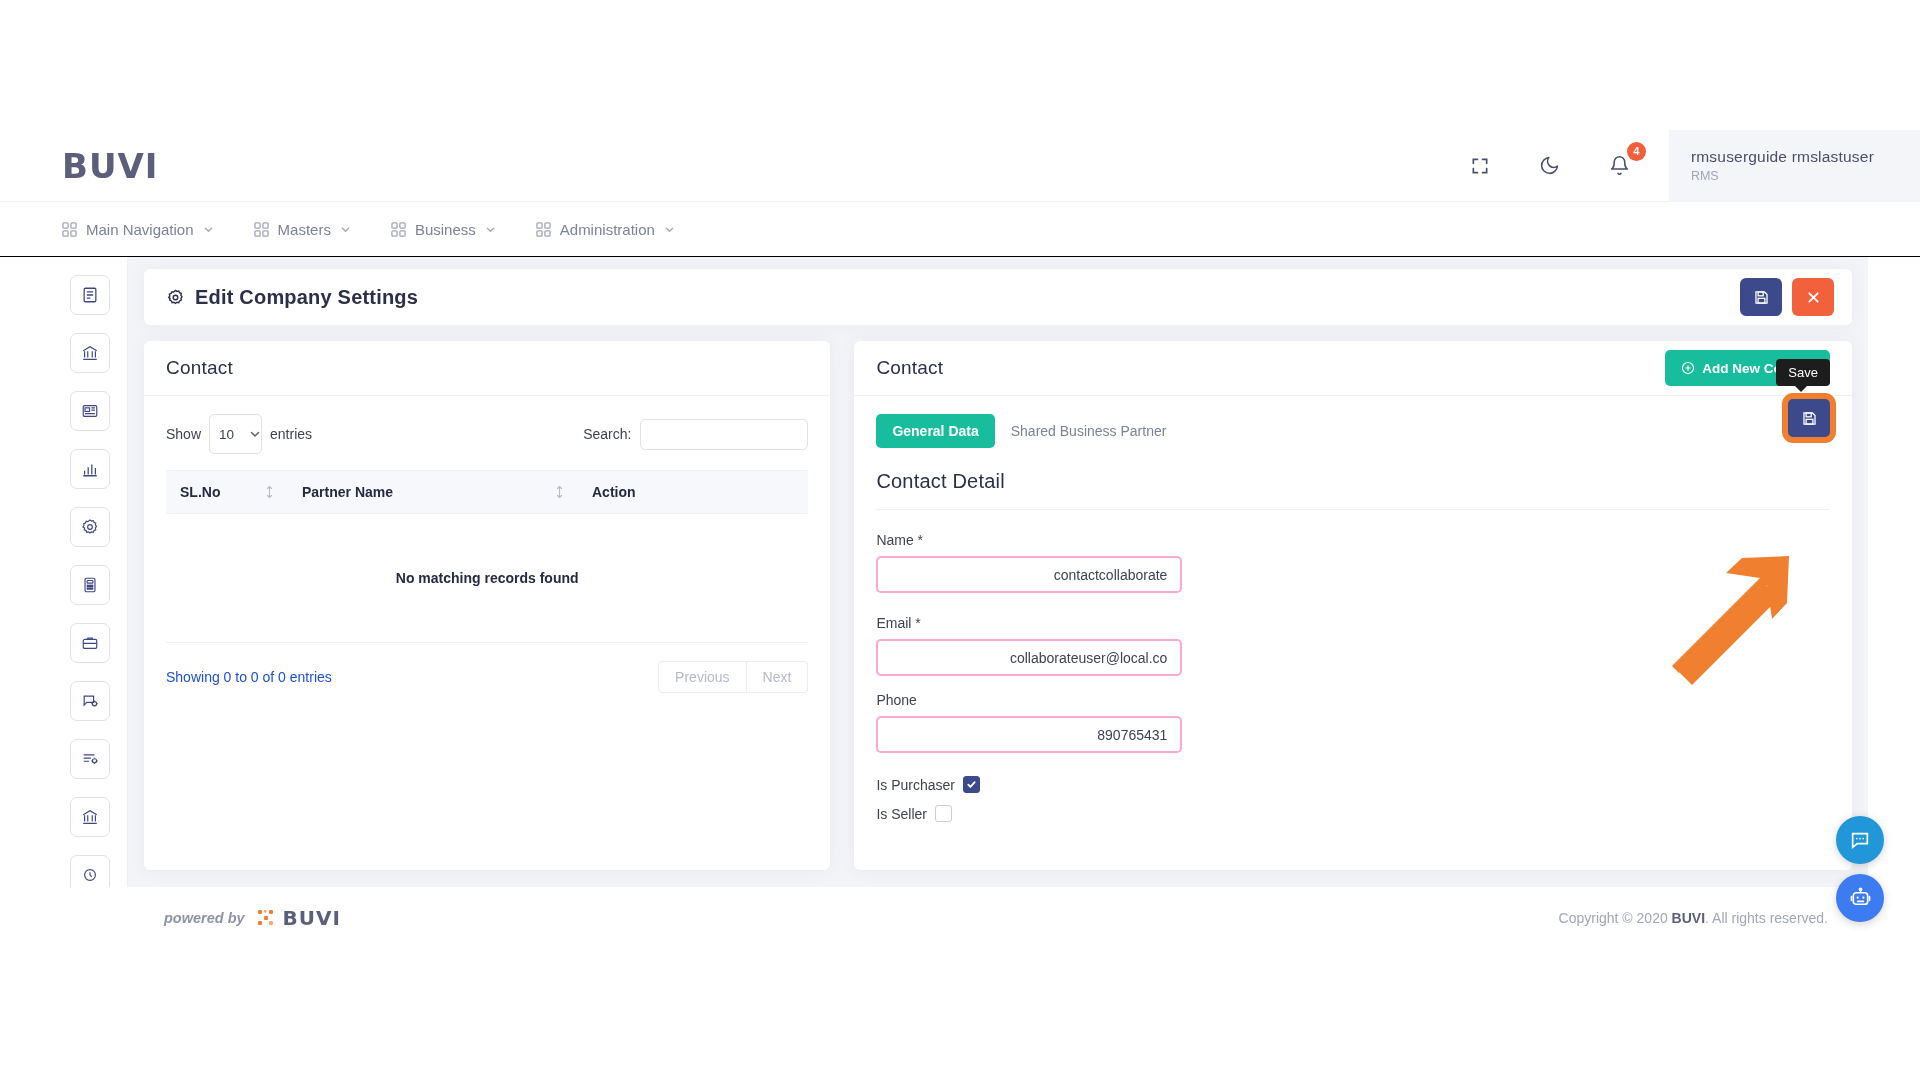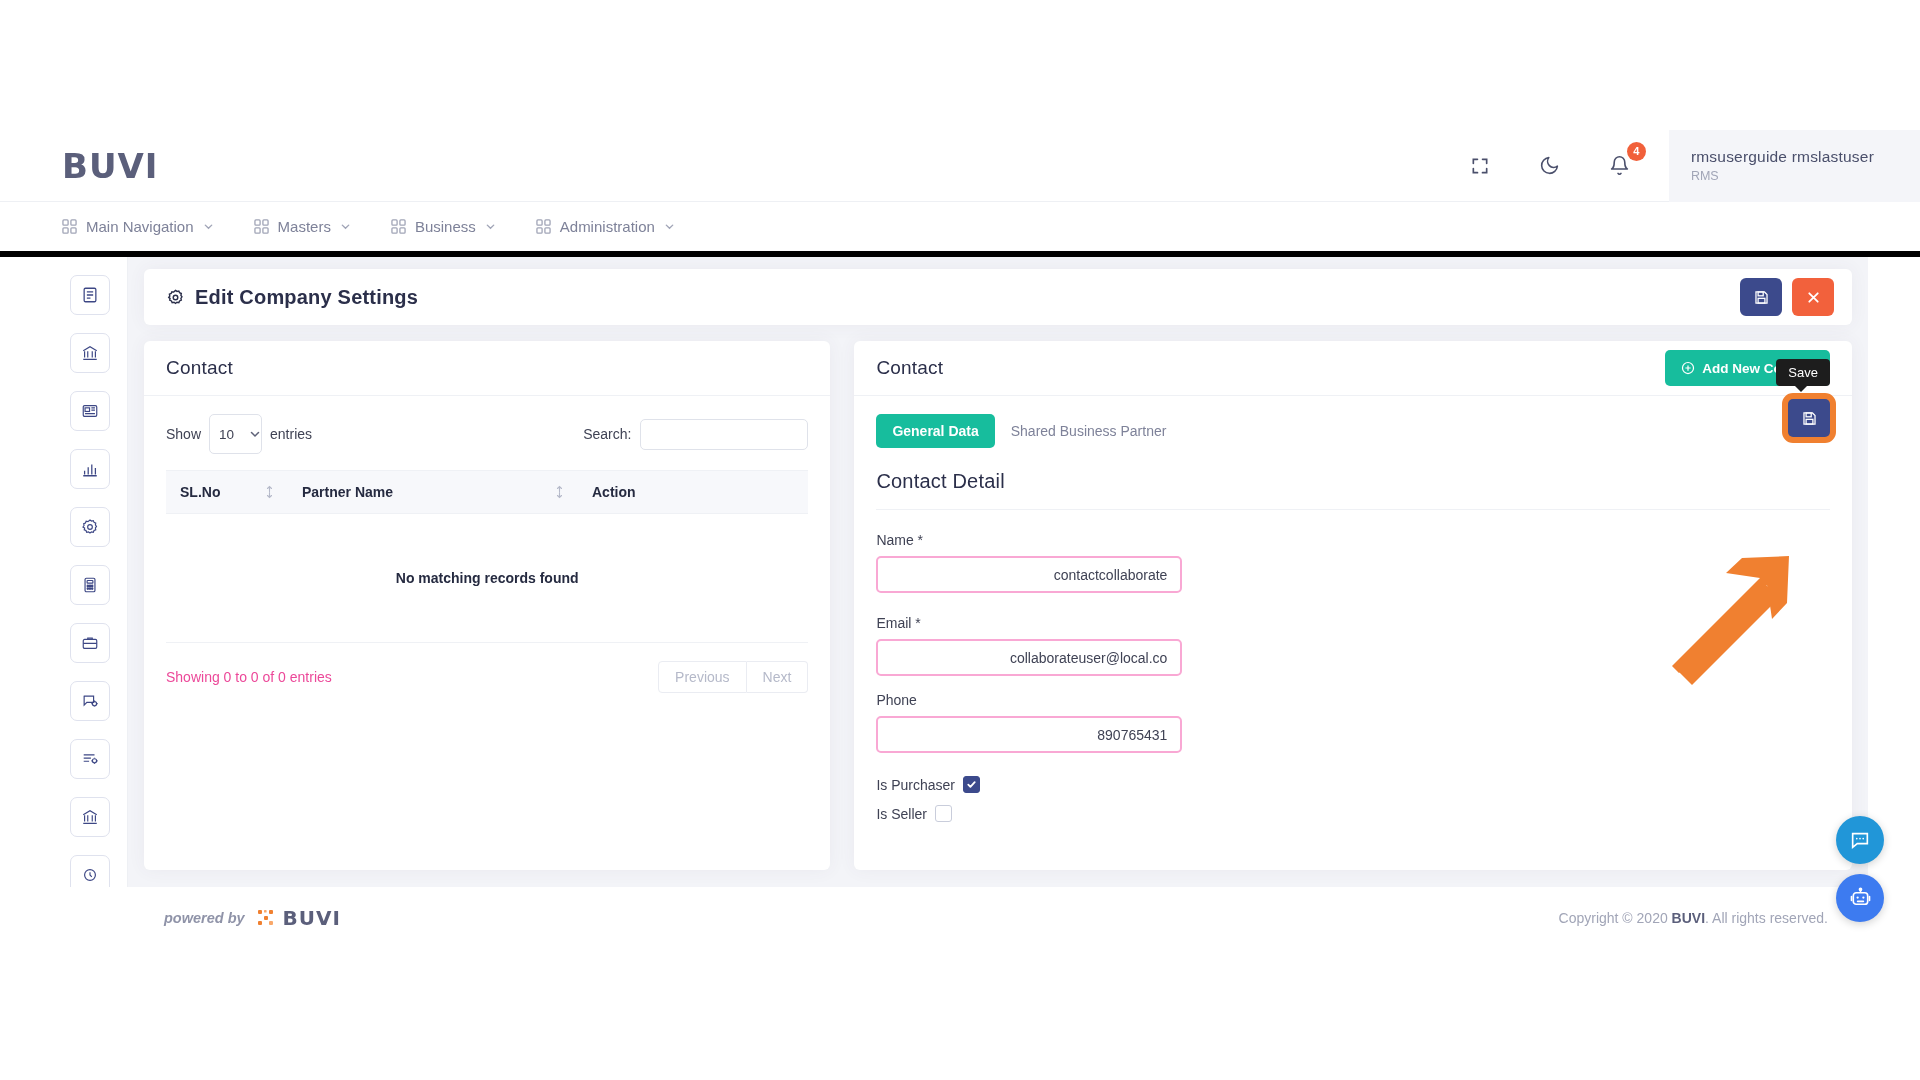--- a/index.html
+++ b/index.html
@@ -77,21 +77,21 @@
 
   
   .navbar {
     position: absolute;
     left: 0; top: 202px;
     width: 1920px; height: 55px;
     background: #ffffff;
     display: flex;
     align-items: center;
     padding-left: 62px;
-    border-bottom: 6px solid #000000;
+    border-bottom: 1px solid #000000;
   }
   .nav-item {
     display: flex; align-items: center;
     margin-right: 40px;
     color: #7e8299;
     font-size: 15px;
     cursor: pointer;
   }
   .nav-item .grid-ico { margin-right: 9px; display: flex; }
   .nav-item .chev { margin-left: 9px; display: flex; }
@@ -238,21 +238,21 @@
   .th-partner { width: 290px; }
   table.dt tbody td {
     text-align: center;
     font-size: 14px;
     font-weight: 700;
     color: #252a40;
     padding: 56px 0;
     border-bottom: 1px solid #eff1f5;
   }
   .dt-bottom { display: flex; align-items: center; margin-top: 18px; }
-  .dt-info { font-size: 14px; color: #ec4899; text-align: center; }
+  .dt-info { font-size: 14px; color: #1d4ed8; text-align: center; }
   .dt-pager { margin-left: auto; display: flex; }
   .pg {
     padding: 7px 16px;
     border: 1px solid #eaecf2;
     font-size: 14px;
     color: #b5b9c9;
     cursor: pointer;
     background: #fff;
   }
   .pg:first-child { border-radius: 4px 0 0 4px; }

